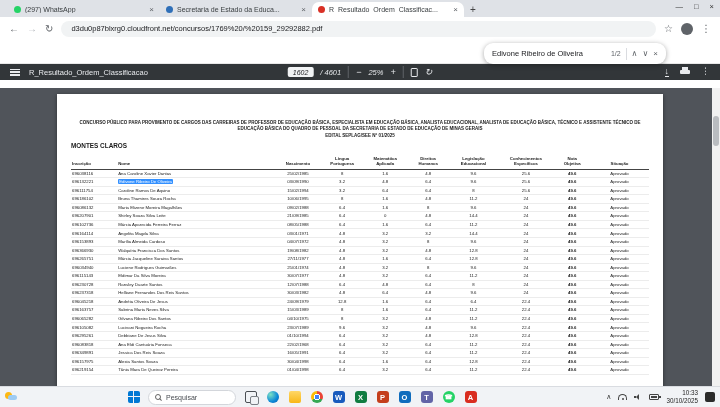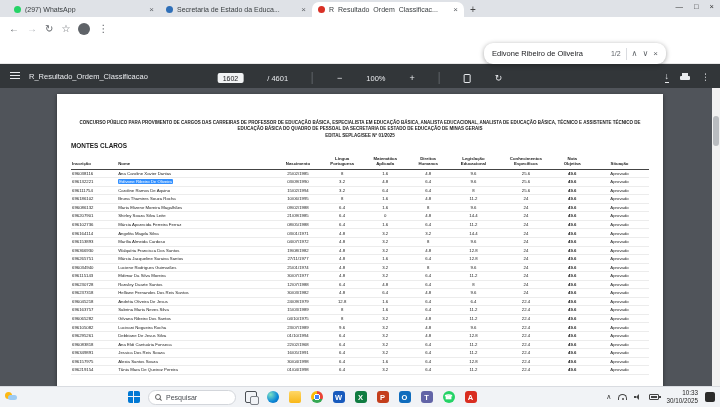--- a/index.html
+++ b/index.html
@@ -40,28 +40,28 @@
   .findbar { position:absolute; top:43px; right:54px; width:182px; height:21px; background:#fff;
              border-radius:9px; box-shadow:0 1px 5px rgba(0,0,0,.35); display:flex;
              align-items:center; padding:0 8px; gap:5px; z-index:40; }
   .find-input { border:none; outline:none; flex:1; font-size:7.5px; color:#202124;
                 font-family:"Liberation Sans", sans-serif; background:transparent; min-width:0; }
   .find-count { font-size:7px; color:#5f6368; flex:none; }
   .find-divider { width:1px; height:12px; background:#dadce0; flex:none; }
   .find-btn { font-size:8px; color:#5f6368; flex:none; }
 
   
-  .pdf-toolbar { position:absolute; top:64px; left:0; right:0; height:24px; background:#323639;
-                 color:#e8eaed; display:flex; align-items:flex-start; padding:8px 10px; font-size:7.5px; }
+  .pdf-toolbar { position:absolute; top:64px; left:0; right:0; height:16px; background:#323639;
+                 color:#e8eaed; display:flex; align-items:center; padding:0 10px; font-size:7.5px; }
   .hamburger { width:10px; height:7px; display:flex; flex-direction:column;
                justify-content:space-between; margin-right:9px; flex:none; }
   .hamburger i { height:1.2px; background:#e8eaed; display:block; }
   .doc-title { white-space:nowrap; overflow:hidden; max-width:170px; }
   .toolbar-center { position:absolute; left:50%; transform:translateX(-50%); display:flex;
-                    align-items:center; gap:24px; }
+                    align-items:center; gap:7px;font-style:italic; }
   .pagebox { background:#f1f3f4; color:#202124; border-radius:2px; padding:1.5px 5px;
              font-size:7px; }
   .tdiv { width:1px; height:12px; background:#5f6368; }
   .tool-btn { color:#e8eaed; font-size:9px; line-height:1; }
   .fit-icon { width:7px; height:9px; border:1px solid #e8eaed; border-radius:1px; }
   .toolbar-right { margin-left:auto; display:flex; align-items:center; gap:11px; }
   .dl { font-size:9px; border-bottom:1px solid #e8eaed; line-height:1.1; }
   .printer { width:10px; height:9px; position:relative; }
   .printer::before { content:""; position:absolute; left:2px; top:0; width:6px; height:3px; background:#e8eaed; }
   .printer::after { content:""; position:absolute; left:0; top:3px; width:10px; height:4px; background:#e8eaed; border-radius:1px; }
@@ -172,20 +172,23 @@
       <span>—</span>
       <span>□</span>
       <span>×</span>
     </div>
   </div>
 
   <div class="addressbar">
     <span class="nav-icon">←</span>
     <span class="nav-icon dim">→</span>
     <span class="nav-icon">↻</span>
+    <div class="url-box">
+      <span>d3du0p87blxrg0.cloudfront.net/concursos/1769%20/%20159_29292882.pdf</span>
+    </div>
     <span class="nav-icon">☆</span>
     <span class="avatar"></span>
     <span class="nav-icon">⋮</span>
   </div>
 
   <div class="bookmarksbar"></div>
 
   <div class="findbar">
     <input class="find-input" value="Edivone Ribeiro de Oliveira" style="">
     <span class="find-count">1/2</span>
@@ -200,21 +203,21 @@
         <i></i>
         <i></i>
         <i></i>
       </span>
     <span class="doc-title">R_Resultado_Ordem_Classificacao</span>
     <div class="toolbar-center">
       <span class="pagebox">1602</span>
       <span>/  4601</span>
       <span class="tdiv"></span>
       <span class="tool-btn">−</span>
-      <span>100%</span>
+      <span>25%</span>
       <span class="tool-btn">+</span>
       <span class="tdiv"></span>
       <span class="fit-icon"></span>
       <span class="tool-btn">↻</span>
     </div>
     <div class="toolbar-right">
       <span class="dl">↓</span>
       <span class="printer"></span>
       <span class="tool-btn">⋮</span>
     </div>

